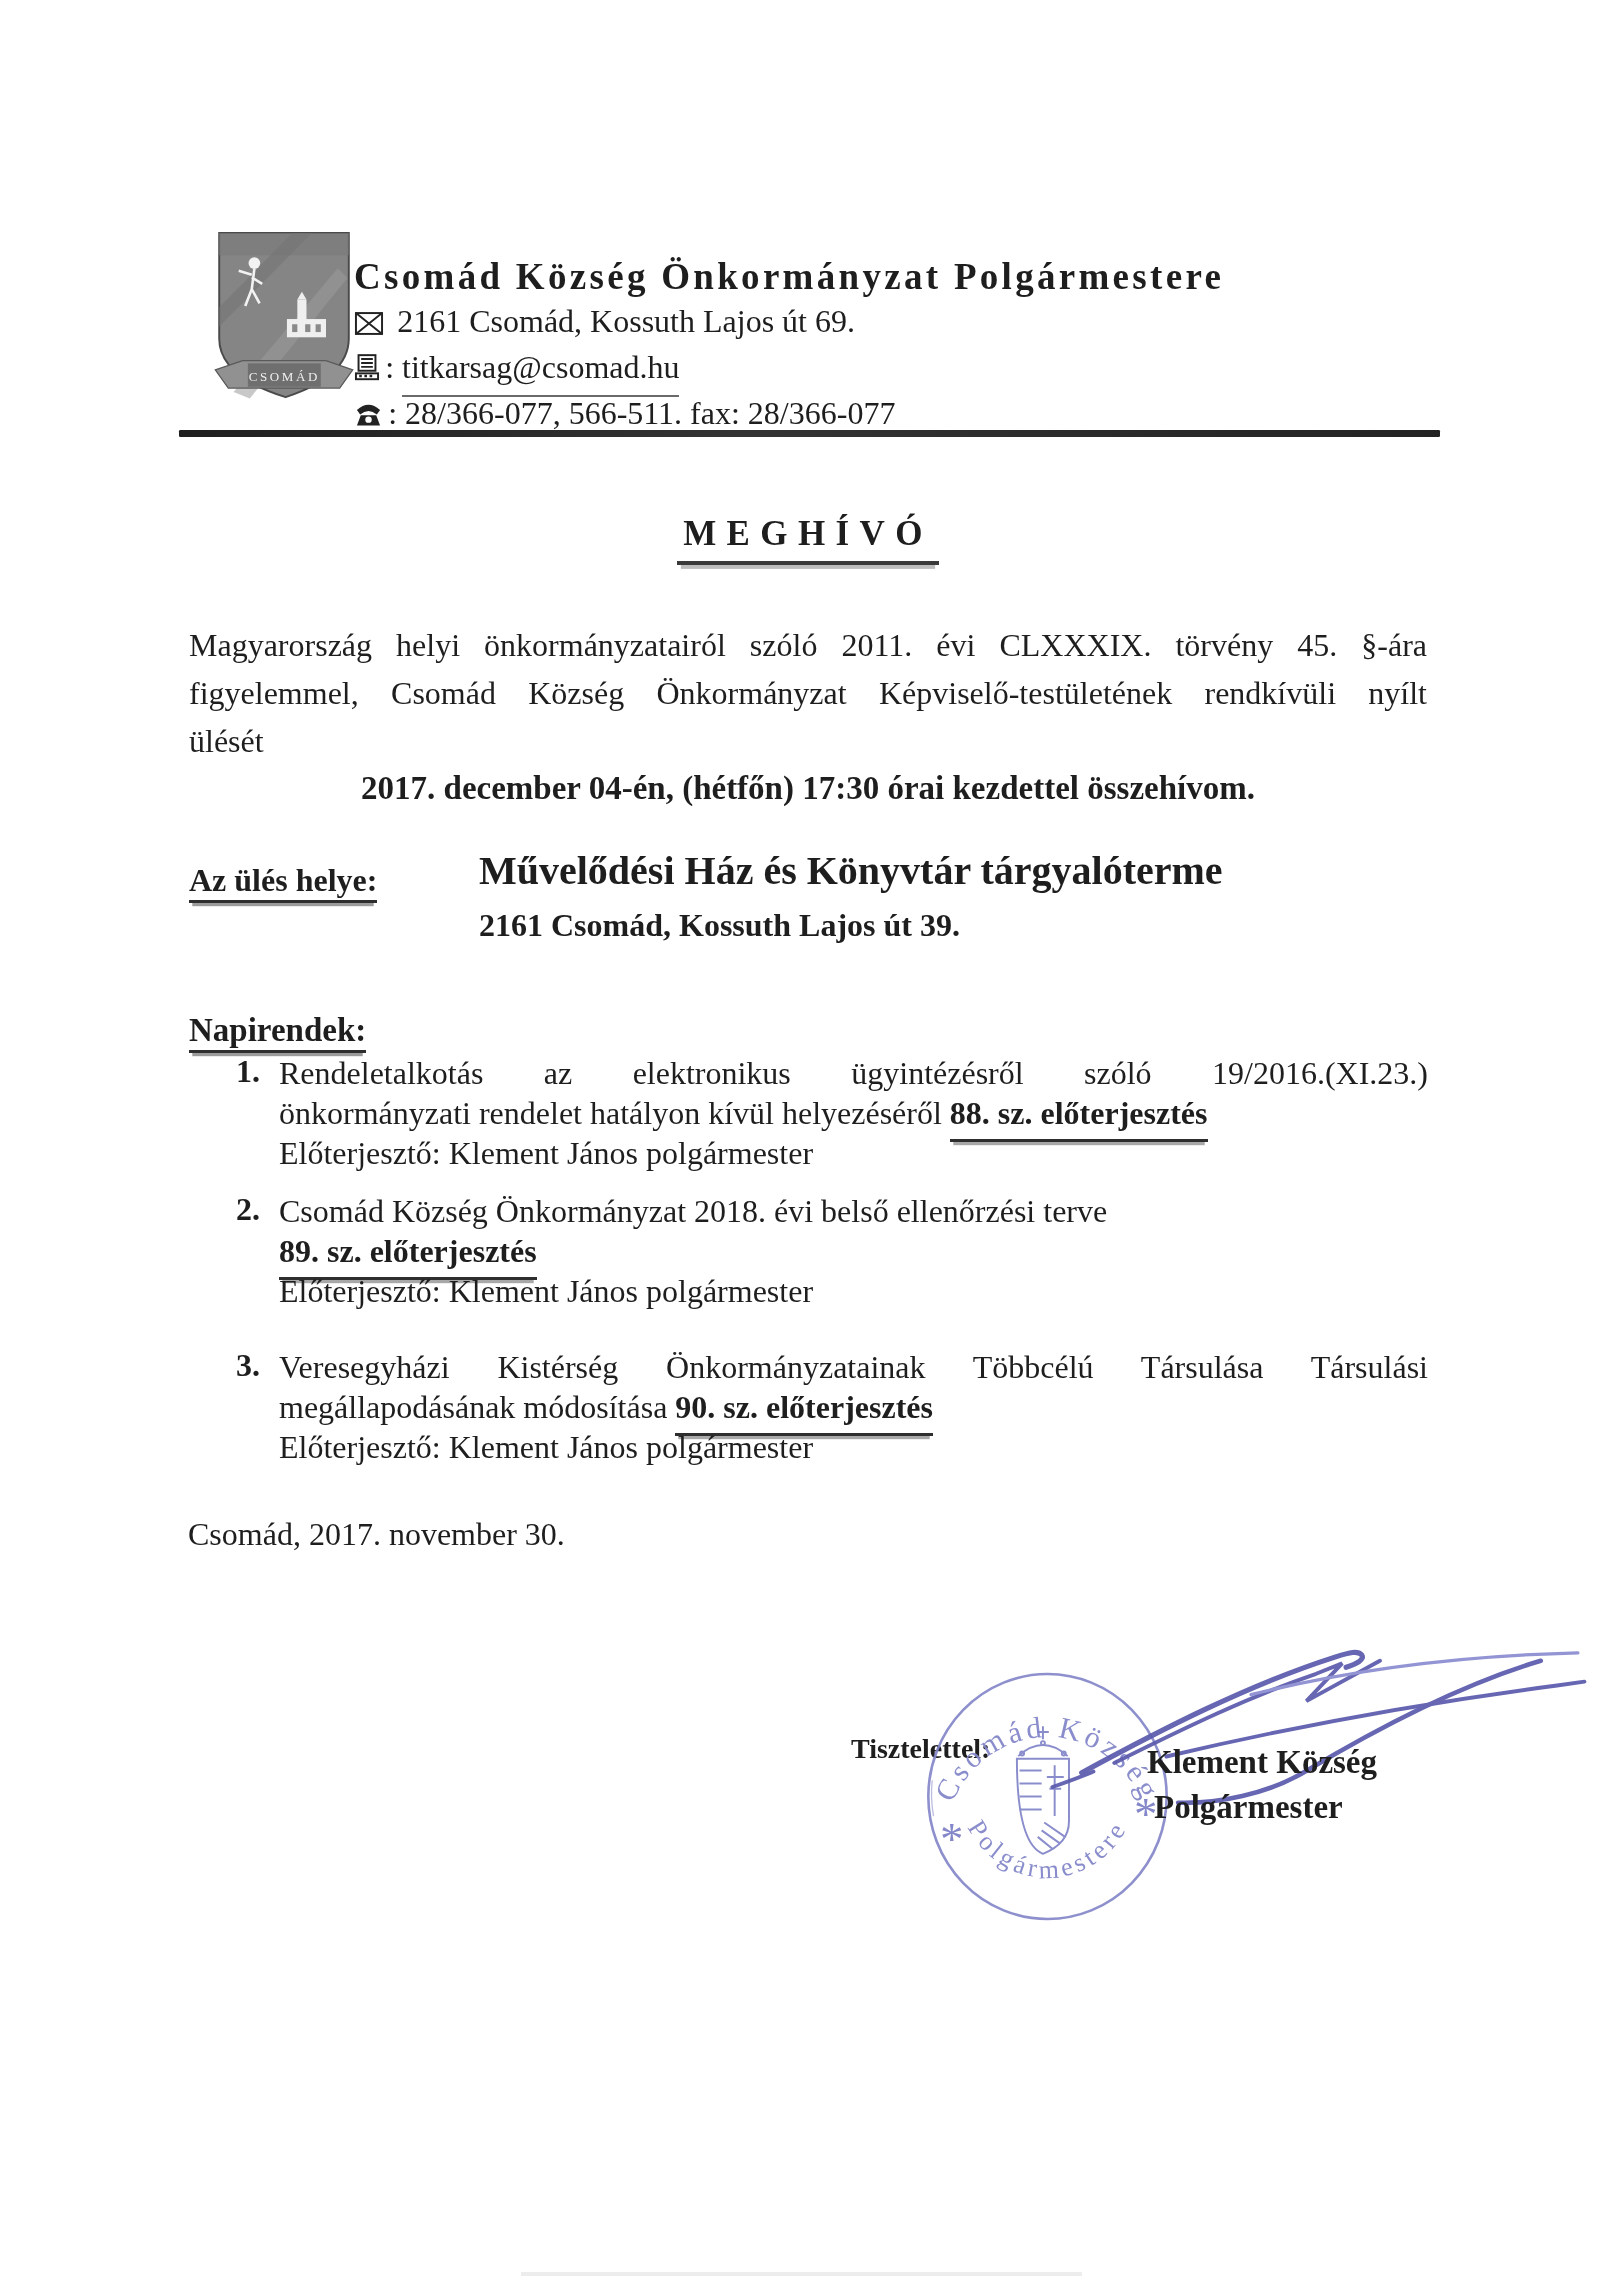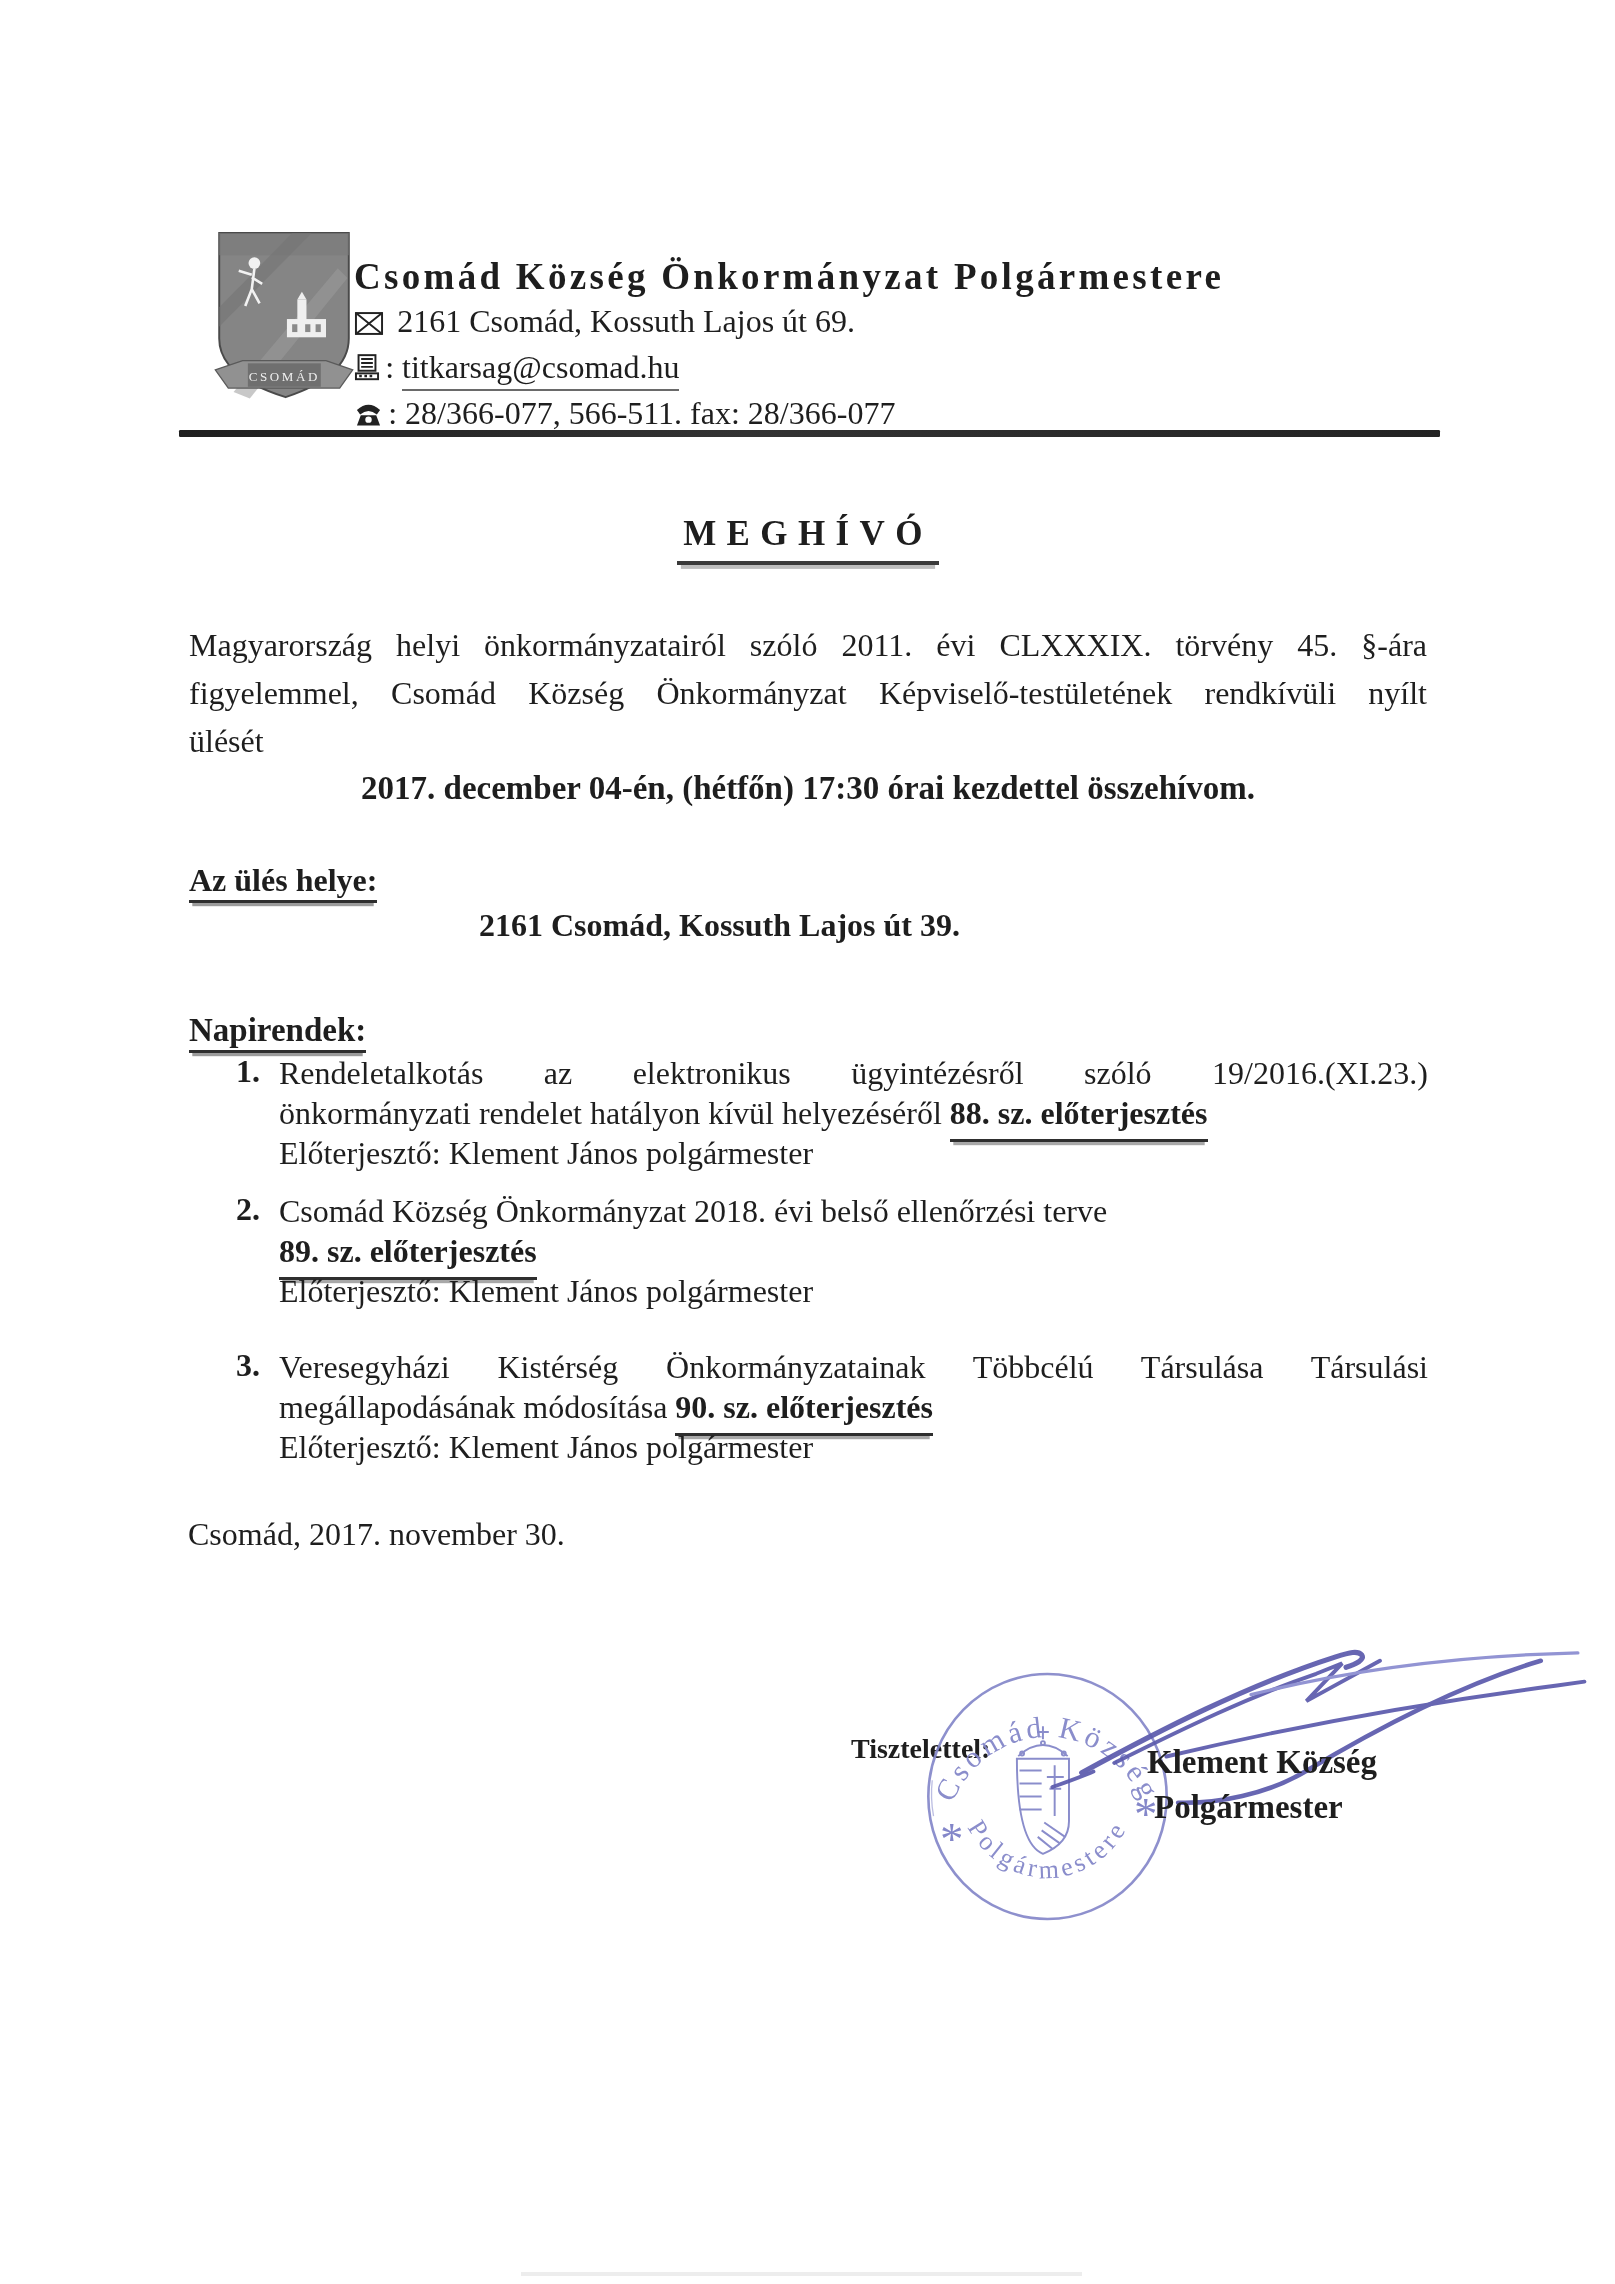--- a/index.html
+++ b/index.html
@@ -8,21 +8,21 @@
     position:relative; width:1616px; height:2284px; margin:0 auto;
     background:#ffffff; color:#1e1e1e; overflow:hidden;
   }
   
   .header { position:absolute; left:189px; right:188px; top:229px; display:flex; }
   .logo-wrap { margin-left:25px; width:140px; height:184px; flex:0 0 auto; }
   .header-text { flex:1; text-align:left; padding-top:26px; }
   .org-title { font-size:37px; font-weight:bold; letter-spacing:3.3px; white-space:nowrap; }
   .addr-line { font-size:32px; line-height:37px; margin-top:5.2px; white-space:nowrap; }
   .addr-line .ic { display:inline-block; vertical-align:-3.9px; margin-right:5.2px; }
-  .email-link { color:#1e1e1e; text-decoration:none; border-bottom:2.6px solid #6a6a6a; padding-bottom:4px; }
+  .email-link { color:#1e1e1e; text-decoration:none; border-bottom:2.6px solid #6a6a6a; padding-bottom:10px; }
   .divider { position:absolute; left:179px; top:430px; width:1261px; height:6.5px;
              background:linear-gradient(90deg,#1f1f1f,#333 45%,#232323); border-radius:1.3px; }
   
   .doc-title-row { position:absolute; left:0; top:514px; width:100%; text-align:center; }
   .doc-title { display:inline-block; font-size:35px; font-weight:bold; letter-spacing:10.4px;
                padding:0 6.5px 6.5px 6.5px; border-bottom:4.6px solid #3a3a3a;
                box-shadow:0 7.8px 0 -3.9px #bdbdbd; }
   
   .intro { position:absolute; left:189px; width:1238px; top:621px; font-size:32px; }
   .iline { display:block; line-height:48px; }
@@ -140,20 +140,21 @@
     <span class="iline jline">Magyarország helyi önkormányzatairól szóló 2011. évi CLXXXIX. törvény 45. §-ára</span>
     <span class="iline jline"><span>figyelemmel,</span> <span class="b">Csomád Község Önkormányzat Képviselő-testületének rendkívüli nyílt</span></span>
     <span class="iline b">ülését</span>
   </div>
 
   <div class="schedule">2017. december 04-én, (hétfőn) 17:30 órai kezdettel összehívom.</div>
 
   <div class="venue-label">
     <span class="hU">Az ülés helye:</span>
   </div>
+  <div class="venue-name">Művelődési Ház és Könyvtár tárgyalóterme</div>
   <div class="venue-addr">2161 Csomád, Kossuth Lajos út 39.</div>
 
   <div class="agenda-label">
     <span class="hU">Napirendek:</span>
   </div>
 
   <div class="item" id="item-1">
     <span class="num">1.</span>
     <div class="itext">
       <span class="ln jline b">Rendeletalkotás az elektronikus ügyintézésről szóló 19/2016.(XI.23.)</span>

